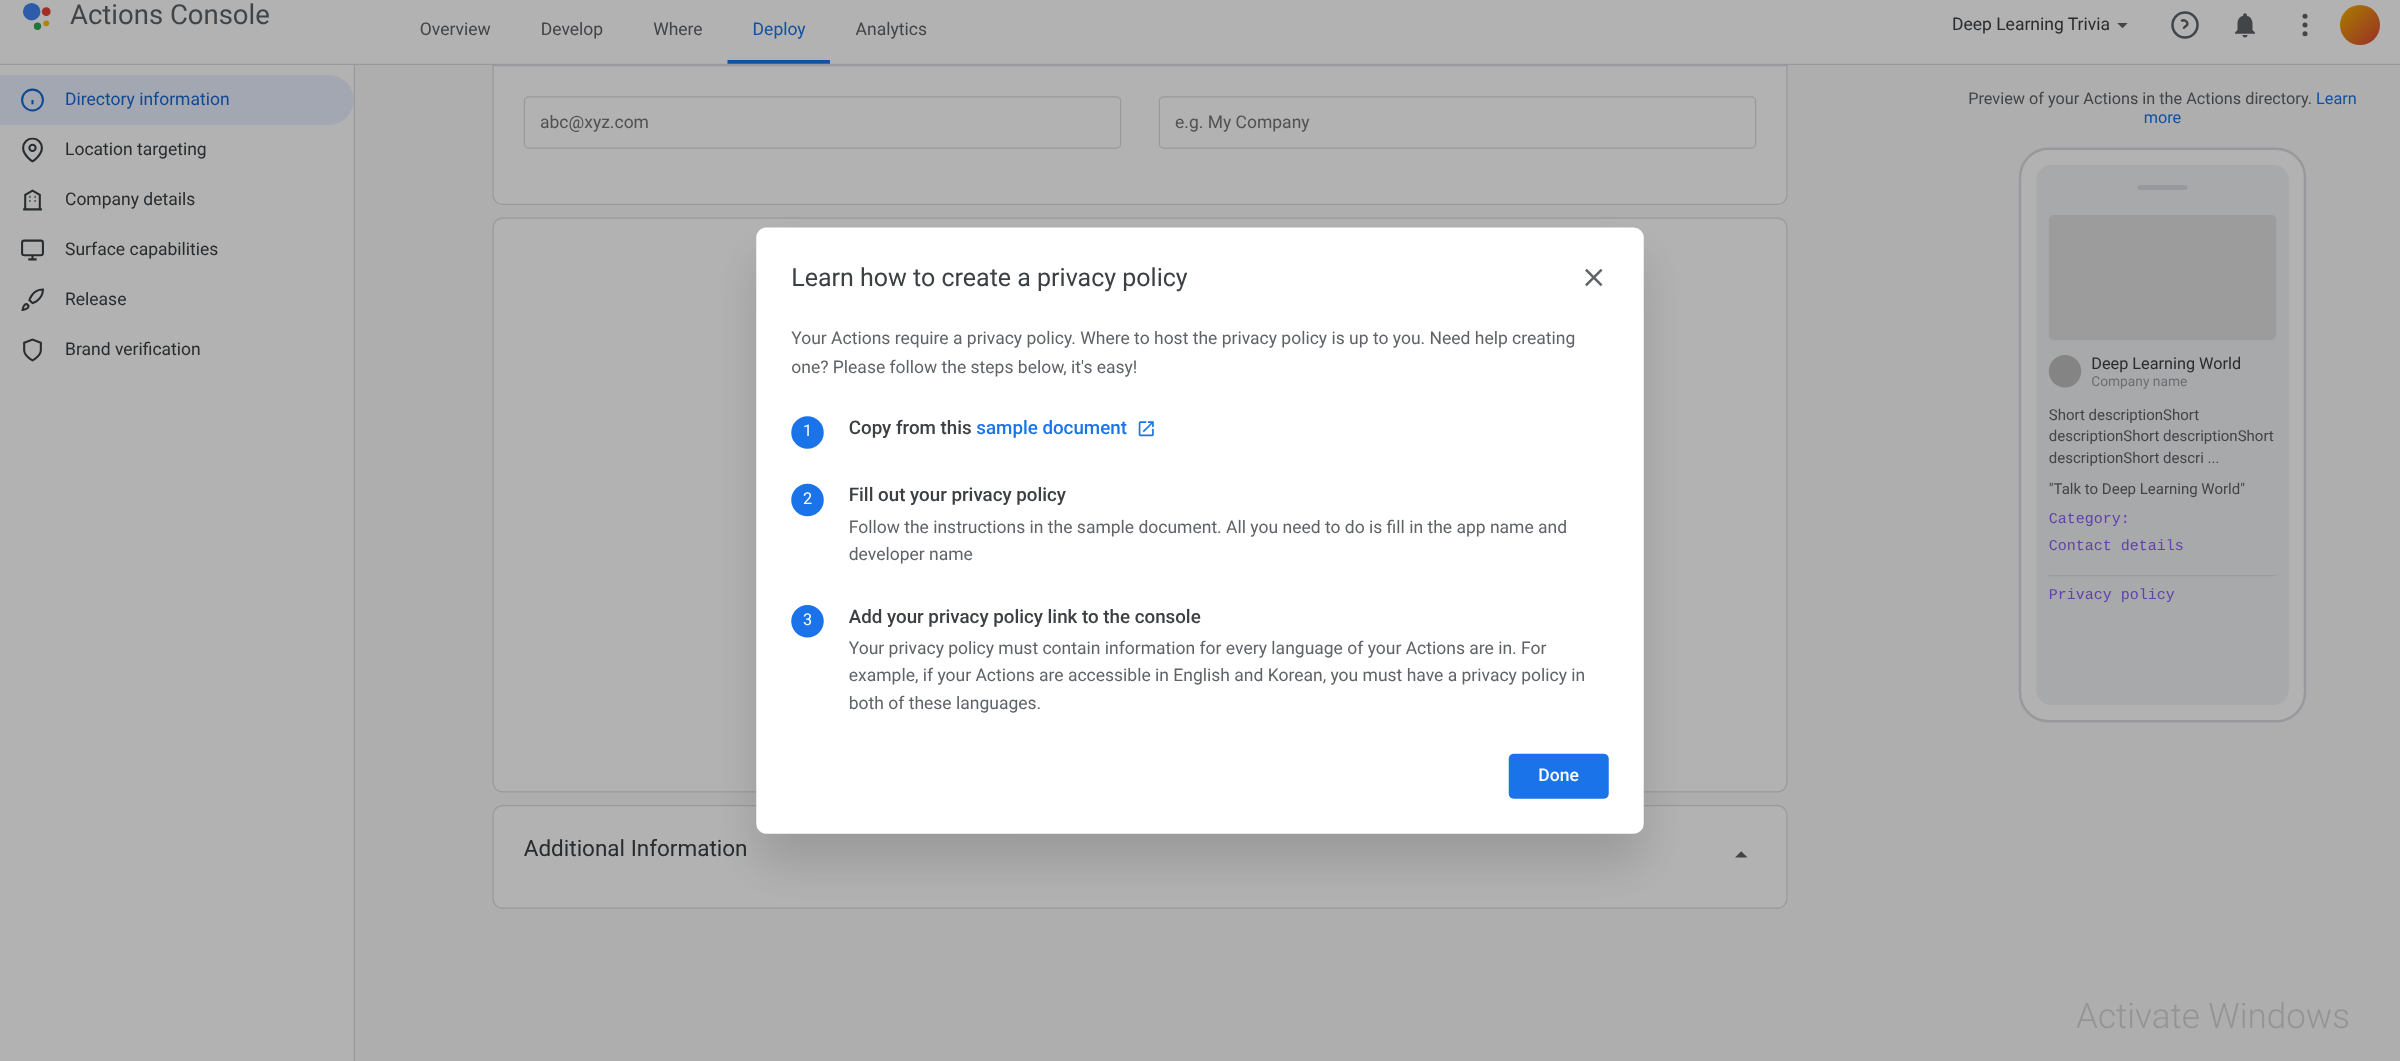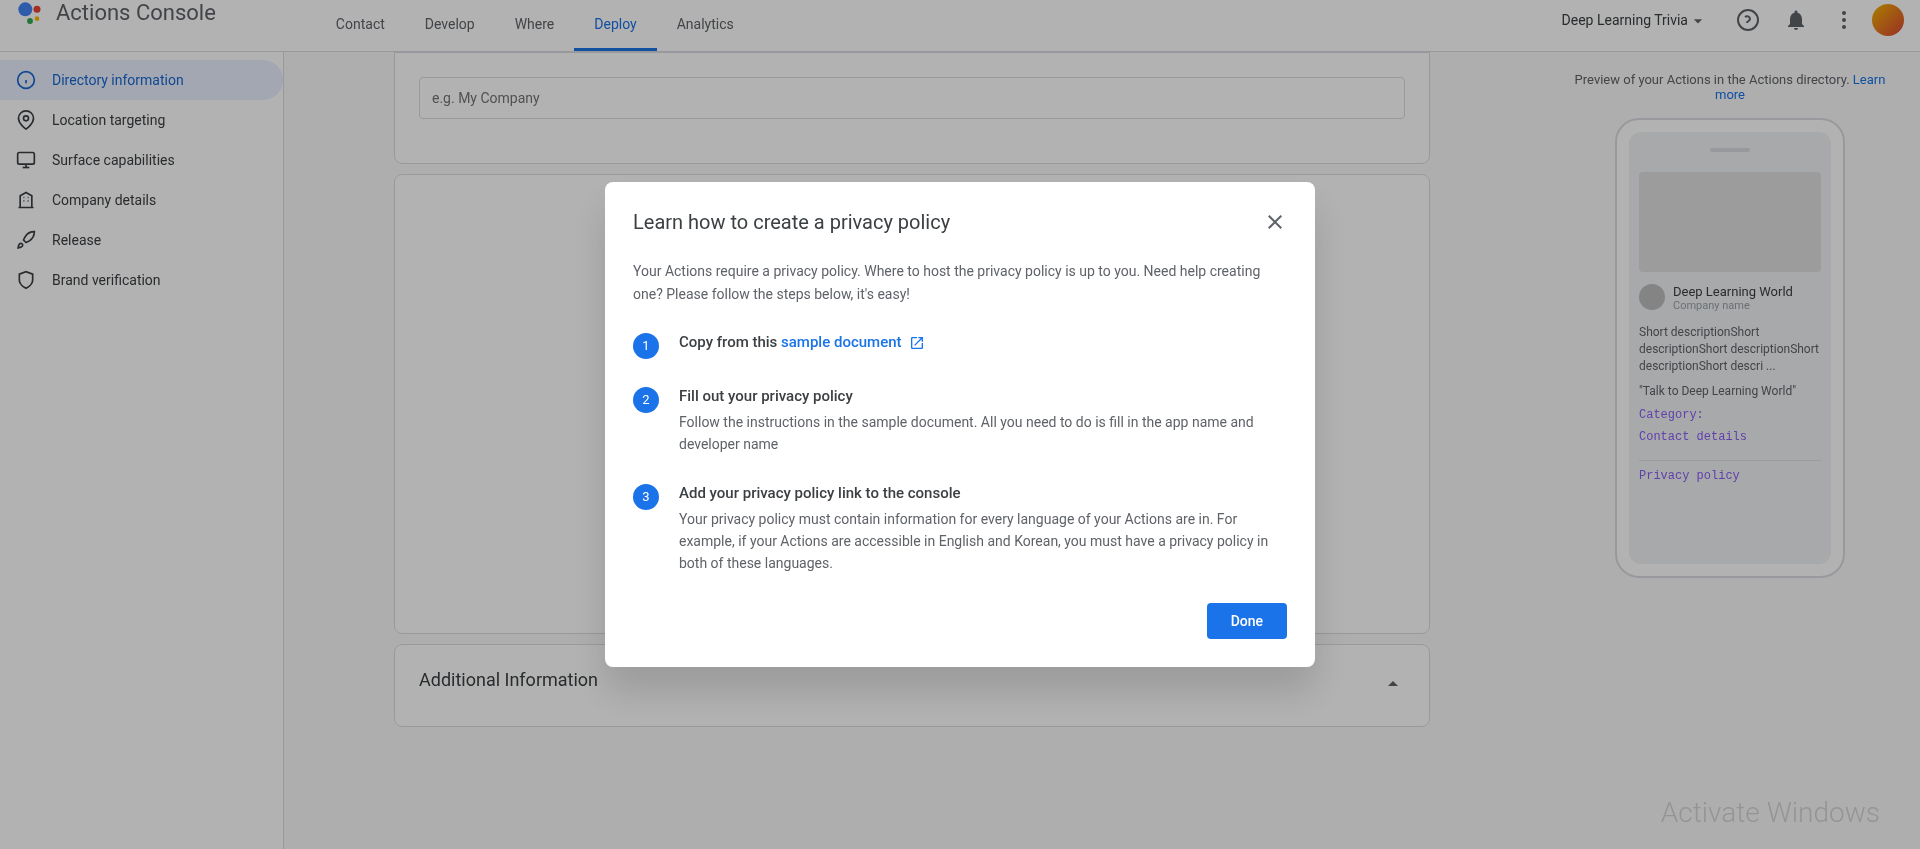--- a/index.html
+++ b/index.html
@@ -337,21 +337,21 @@
   <span class="logo">
     <svg viewBox="0 0 24 24">
         <circle cx="8" cy="8" r="6" fill="#4285F4"></circle>
         <circle cx="18" cy="8" r="3" fill="#EA4335"></circle>
         <circle cx="18" cy="16" r="2" fill="#FBBC04"></circle>
         <circle cx="12" cy="18" r="2.5" fill="#34A853"></circle>
       </svg>
   </span>
   <span class="app-title">Actions Console</span>
   <div class="nav-tabs">
-    <div class="nav-tab">Contact</div>
+    <div class="nav-tab">Overview</div>
     <div class="nav-tab">Develop</div>
     <div class="nav-tab">Where</div>
     <div class="nav-tab active">Deploy</div>
     <div class="nav-tab">Analytics</div>
   </div>
   <div class="header-right">
     <div class="project-selector">
       <span>Deep Learning Trivia</span>
       <span class="chevron">
         <svg width="20" height="20" viewBox="0 0 24 24" fill="#5f6368">
@@ -393,50 +393,51 @@
     </div>
     <div class="sidebar-item">
       <span class="sidebar-icon"><svg viewBox="0 0 24 24" fill="none" stroke="currentColor" stroke-width="2">
             <path d="M21 10c0 7-9 13-9 13s-9-6-9-13a9 9 0 0118 0z"></path>
             <circle cx="12" cy="10" r="3"></circle>
           </svg></span>
       <span>Location targeting</span>
     </div>
     <div class="sidebar-item">
       <span class="sidebar-icon"><svg viewBox="0 0 24 24" fill="none" stroke="currentColor" stroke-width="2">
+            <path d="M3 21h18M5 21V7l7-4 7 4v14M9 9h1m4 0h1M9 13h1m4 0h1"></path>
+          </svg></span>
+      <span>Company details</span>
+    </div>
+    <div class="sidebar-item">
+      <span class="sidebar-icon"><svg viewBox="0 0 24 24" fill="none" stroke="currentColor" stroke-width="2">
             <rect x="2" y="3" width="20" height="14" rx="2"></rect>
             <line x1="8" y1="21" x2="16" y2="21"></line>
             <line x1="12" y1="17" x2="12" y2="21"></line>
           </svg></span>
       <span>Surface capabilities</span>
     </div>
     <div class="sidebar-item">
       <span class="sidebar-icon"><svg viewBox="0 0 24 24" fill="none" stroke="currentColor" stroke-width="2">
-            <path d="M3 21h18M5 21V7l7-4 7 4v14M9 9h1m4 0h1M9 13h1m4 0h1"></path>
-          </svg></span>
-      <span>Company details</span>
-    </div>
-    <div class="sidebar-item">
-      <span class="sidebar-icon"><svg viewBox="0 0 24 24" fill="none" stroke="currentColor" stroke-width="2">
             <path d="M4.5 16.5c-1.5 1.26-2 5-2 5s3.74-.5 5-2c.71-.84.7-2.13-.09-2.91a2.18 2.18 0 00-2.91-.09zM12 15l-3-3a22 22 0 012-3.95A12.88 12.88 0 0122 2c0 2.72-.78 7.5-6 11a22.35 22.35 0 01-4 2z"></path>
           </svg></span>
       <span>Release</span>
     </div>
     <div class="sidebar-item">
       <span class="sidebar-icon"><svg viewBox="0 0 24 24" fill="none" stroke="currentColor" stroke-width="2">
             <path d="M12 22s8-4 8-10V5l-8-3-8 3v7c0 6 8 10 8 10z"></path>
           </svg></span>
       <span>Brand verification</span>
     </div>
   </div>
 
   <div class="content">
     <div class="form-area">
       <div class="form-section" style="margin-top:0;border-top-left-radius:0;border-top-right-radius:0;">
         <div class="input-row">
+          <input class="text-input" placeholder="abc@xyz.com" style="">
           <input class="text-input" placeholder="e.g. My Company" style="">
         </div>
       </div>
       <div class="form-section" style="height:460px;"></div>
       <div class="form-section">
         <div style="display:flex;justify-content:space-between;align-items:center;">
           <span class="section-title">Additional Information</span>
           <span><svg width="24" height="24" viewBox="0 0 24 24" fill="#5f6368">
                 <path d="M7 14l5-5 5 5z"></path>
               </svg></span>

